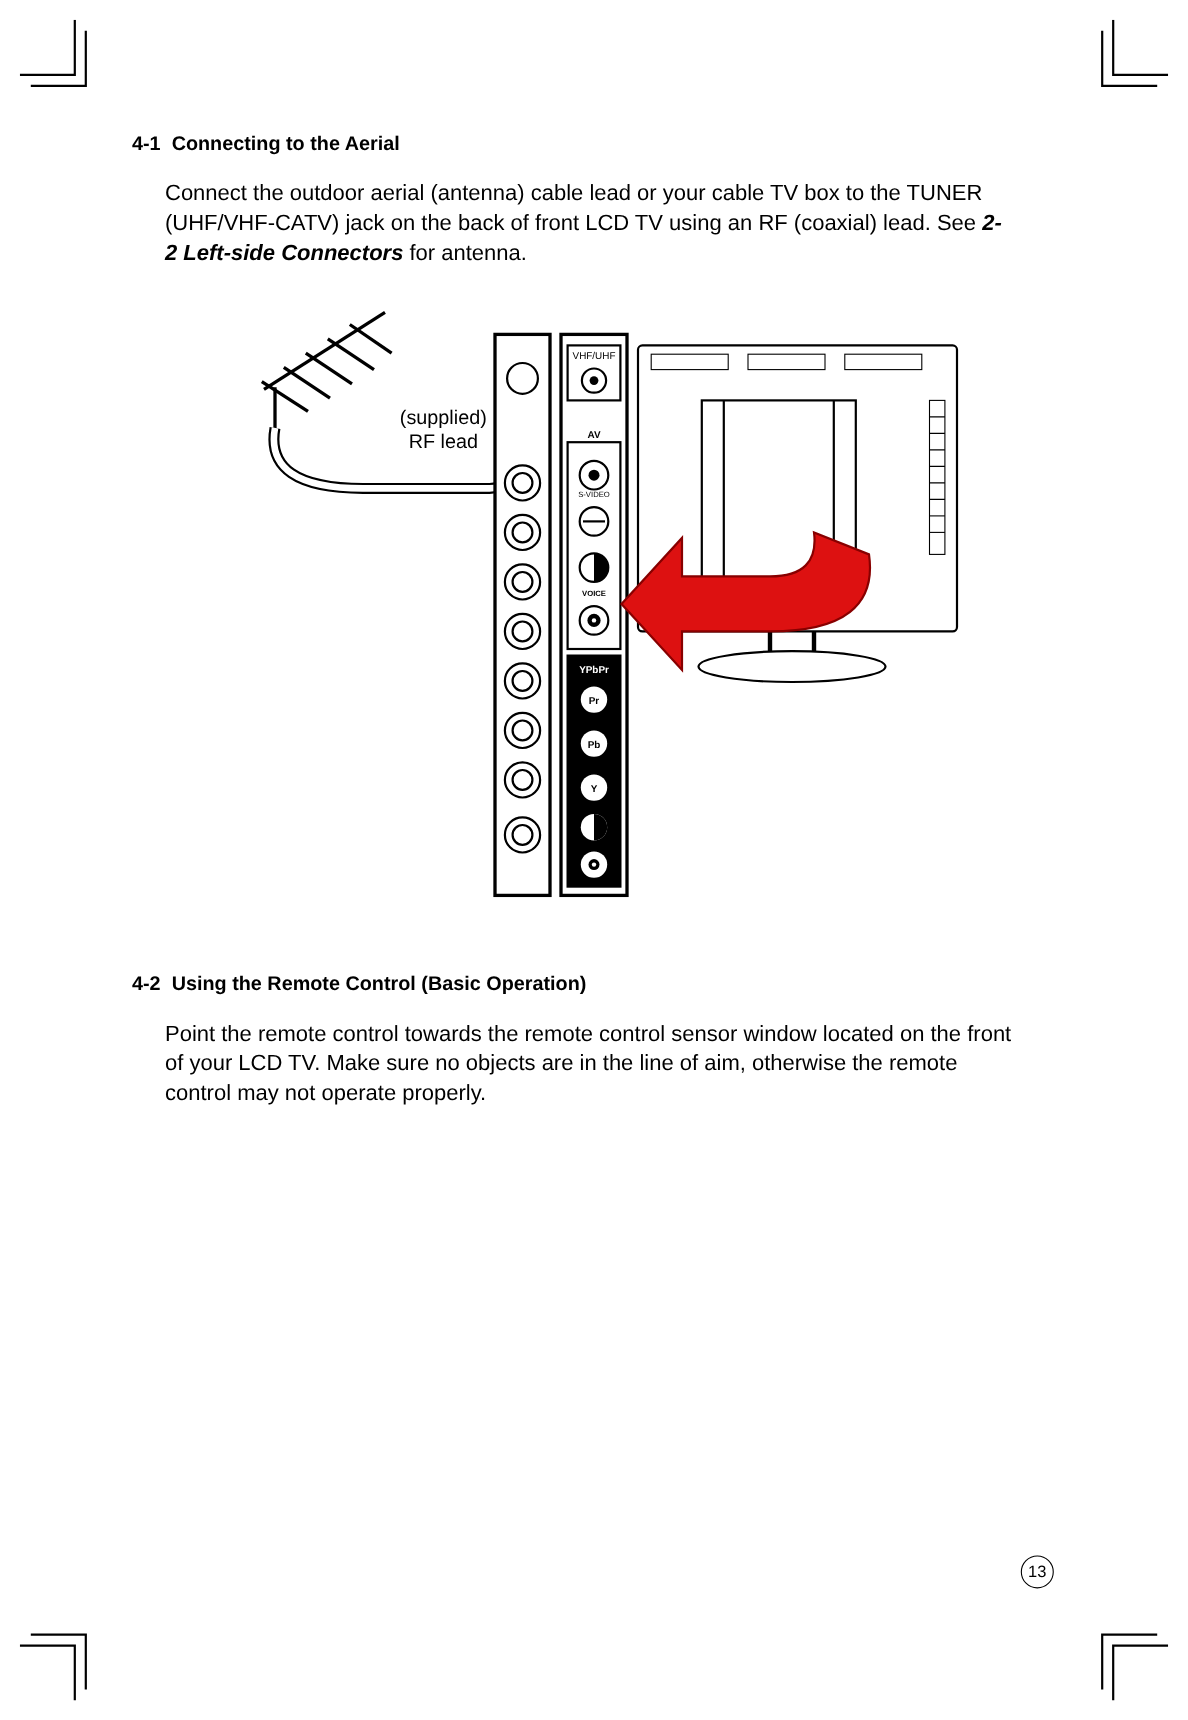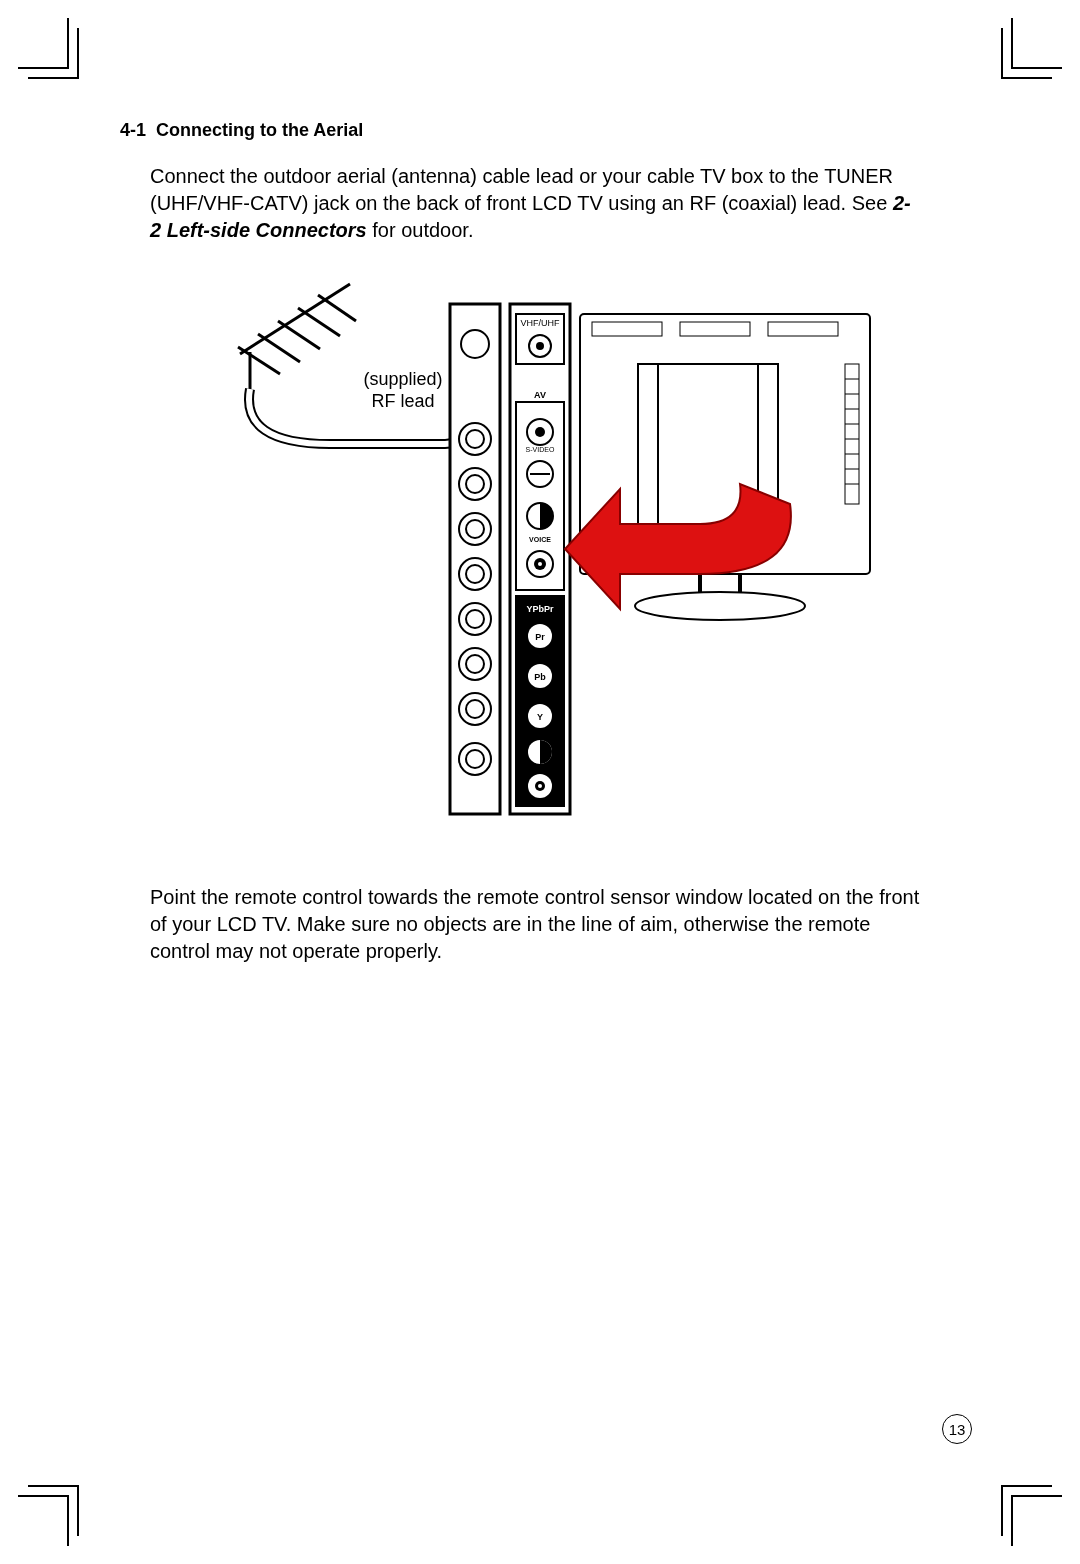--- a/index.html
+++ b/index.html
@@ -65,21 +65,21 @@
 
   
   .section2 {
     margin-top: 40px;
   }
 
   
   .page-no {
     position: absolute;
     bottom: 120px;
-    right: 108px;
+    right: 122px;
     width: 28px;
     height: 28px;
     border: 1.5px solid #000;
     border-radius: 50%;
     font-size: 15px;
     display: flex;
     align-items: center;
     justify-content: center;
   }
 </style>
@@ -103,21 +103,21 @@
 
 
   <h2 class="section-title">
     <span>4-1</span>&nbsp;
     <span>Connecting to the Aerial</span>
   </h2>
 
   <p class="body-text">
     <span>Connect the outdoor aerial (antenna) cable lead or your cable TV box to the TUNER (UHF/VHF-CATV) jack on the back of front LCD TV using an RF (coaxial) lead. See </span>
     <span class="ref-bold">2-2 Left-side Connectors</span>
-    <span> for outdoor.</span>
+    <span> for antenna.</span>
   </p>
 
   <div class="illus-wrap">
 
     <div class="caption" style="left:168px; top:95px; width:110px;">
       <span>(supplied)</span><br>
       <span>RF lead</span>
     </div>
 
     <svg width="700" height="560">
@@ -239,20 +239,24 @@
                  L385 275
                  L440 215
                  L440 250
                  L520 250
                  Q565 250 560 210 Z" fill="#d11" stroke="#800" stroke-width="2"></path>
       </g>
     </svg>
   </div>
 
   <div class="section2">
+    <h2 class="section-title">
+      <span>4-2</span>&nbsp;
+      <span>Using the Remote Control (Basic Operation)</span>
+    </h2>
     <p class="body-text">Point the remote control towards the remote control sensor window located on the front of your LCD TV. Make sure no objects are in the line of aim, otherwise the remote control may not operate properly.</p>
   </div>
 
 </div>
 
 <div class="page-no">
   <span>13</span>
 </div>
 
 </body></html>

